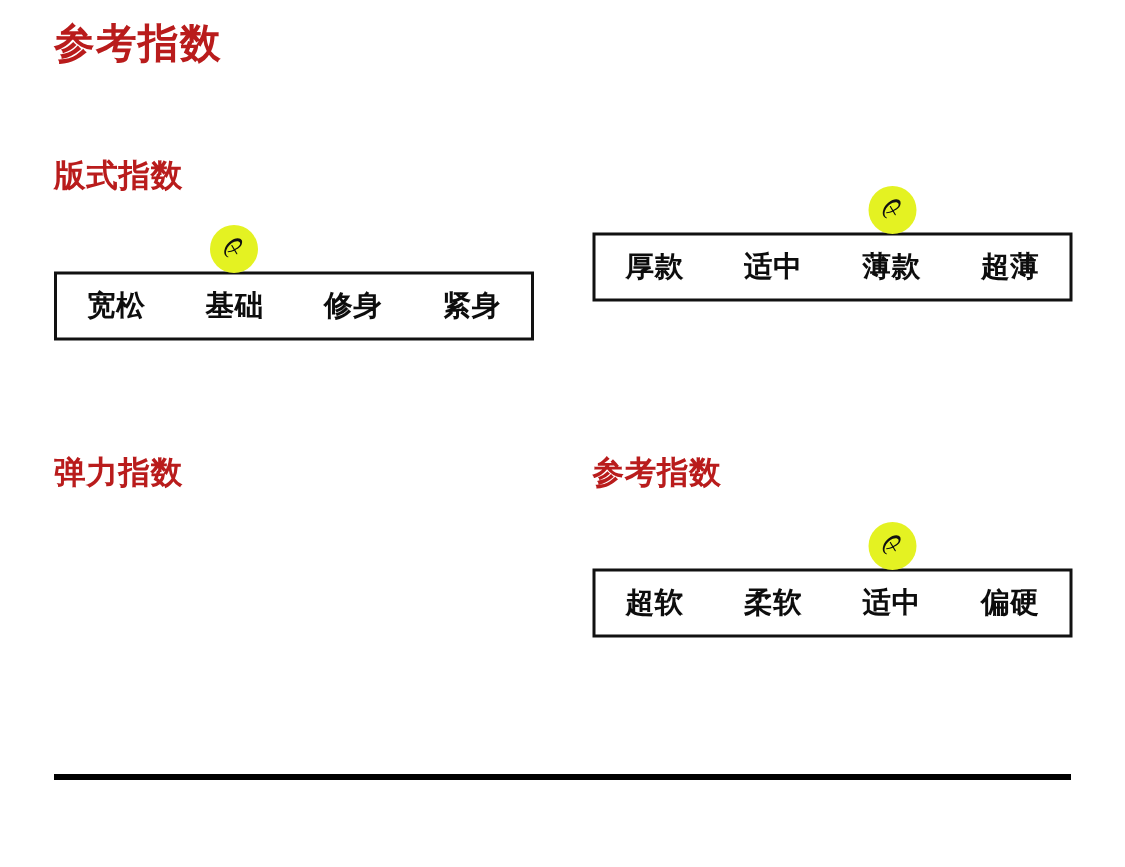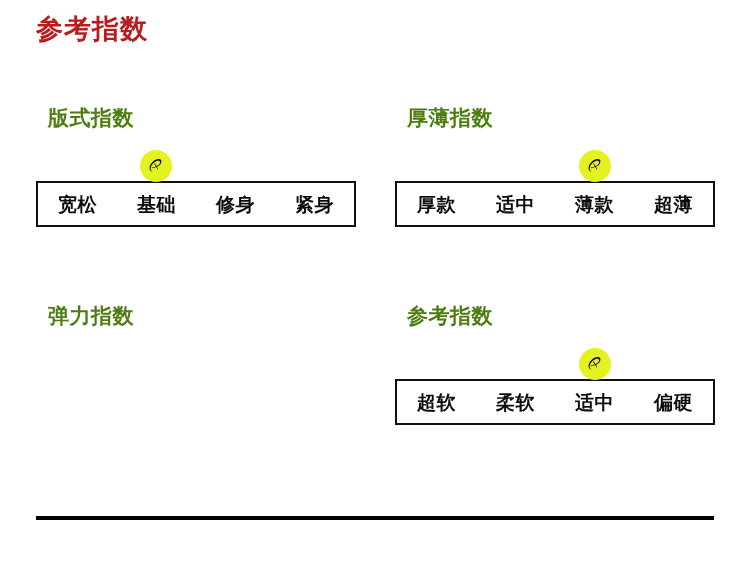--- a/index.html
+++ b/index.html
@@ -50,22 +50,22 @@
     width: 320px;
   }
   .block.col-left  { left: 36px; }
   .block.col-right { left: 395px; }
 
   .block-title {
     font-size: 21px;
     font-weight: bold;
     letter-spacing: 0.5px;
     line-height: 1.2;
-    color: #4d7c0f;
-    margin: 0 0 0 12px;
+    color: #b91c1c;
+    margin: 0 0 0 0;
     height: 26px;
   }
 
   
   .scale-wrap {
     position: relative;
     margin-top: 50px;
   }
 
   .scale-box {
@@ -141,21 +141,20 @@
           <div class="scale-box">
             <div class="scale-option">宽松</div>
             <div class="scale-option">基础</div>
             <div class="scale-option">修身</div>
             <div class="scale-option">紧身</div>
           </div>
         </div>
       </div>
 
       <div class="block col-right">
-        <div class="block-title">厚薄指数</div>
         <div class="scale-wrap">
           <div class="marker" style="left: 62.5%;">
             <svg viewBox="0 0 100 100">
               <path d="M74 24c-4-7-14-8-24-4C38 25 26 37 22 50c-4 12 0 22 9 25 2 1 3-1 1-2-6-3-8-11-5-20 4-11 14-21 24-25 8-3 15-2 17 3 2 4-1 9-6 13-3 2-6 4-10 6l-7-11c-1-2-4-1-3 1l7 12c-5 2-11 4-17 5-2 0-2 3 0 3 7-1 13-3 19-5l6 10c1 2 4 1 3-1l-6-11c5-2 10-5 13-8 6-5 9-13 7-21z" fill="#111111"></path>
             </svg>
           </div>
           <div class="scale-box">
             <div class="scale-option">厚款</div>
             <div class="scale-option">适中</div>
             <div class="scale-option">薄款</div>

